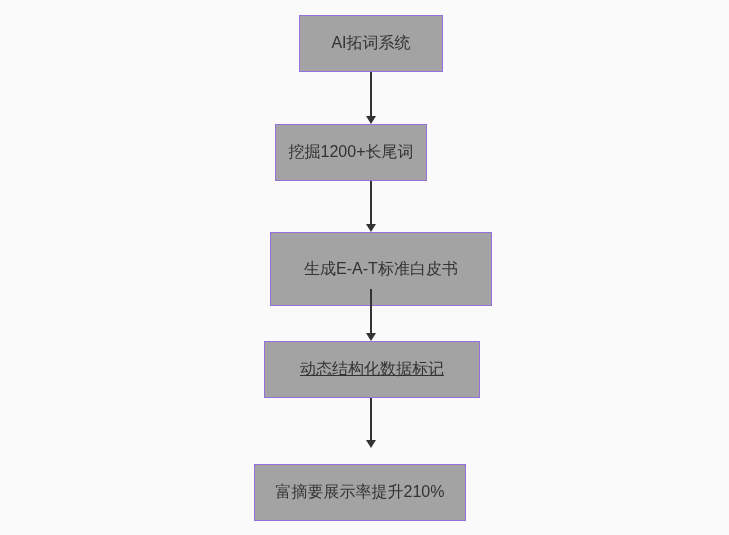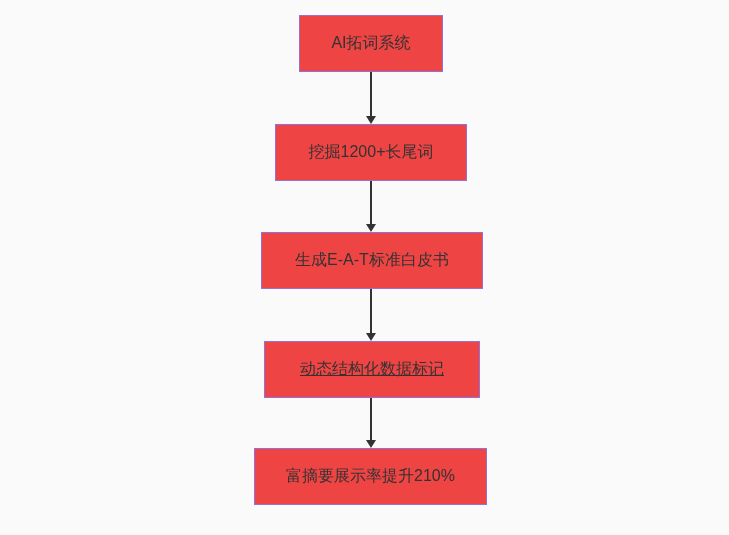--- a/index.html
+++ b/index.html
@@ -11,35 +11,35 @@
   .canvas {
     position: relative;
     width: 729px;
     height: 535px;
     background: #fafafa;
     overflow: hidden;
   }
   .node {
     position: absolute;
     box-sizing: border-box;
-    background: #ef4444;
+    background: #a3a3a3;
     border: 1px solid #9370db;
     color: #333333;
     font-size: 16px;
     display: flex;
     align-items: center;
     justify-content: center;
     text-align: left;
     white-space: nowrap;
   }
   .node-1 { left: 299px; top: 15px;  width: 144px; height: 57px; }
-  .node-2 { left: 275px; top: 124px; width: 192px; height: 57px; }
-  .node-3 { left: 261px; top: 232px; width: 222px; height: 57px; }
+  .node-2 { left: 275px; top: 124px; width: 152px; height: 57px; }
+  .node-3 { left: 270px; top: 232px; width: 222px; height: 74px; }
   .node-4 { left: 264px; top: 341px; width: 216px; height: 57px; text-decoration: underline; }
-  .node-5 { left: 254px; top: 448px; width: 233px; height: 57px; }
+  .node-5 { left: 254px; top: 464px; width: 212px; height: 57px; }
 
   .arrow {
     position: absolute;
     left: 370px;
     width: 2px;
     background: #333333;
   }
   .arrow::after {
     content: '';
     position: absolute;

